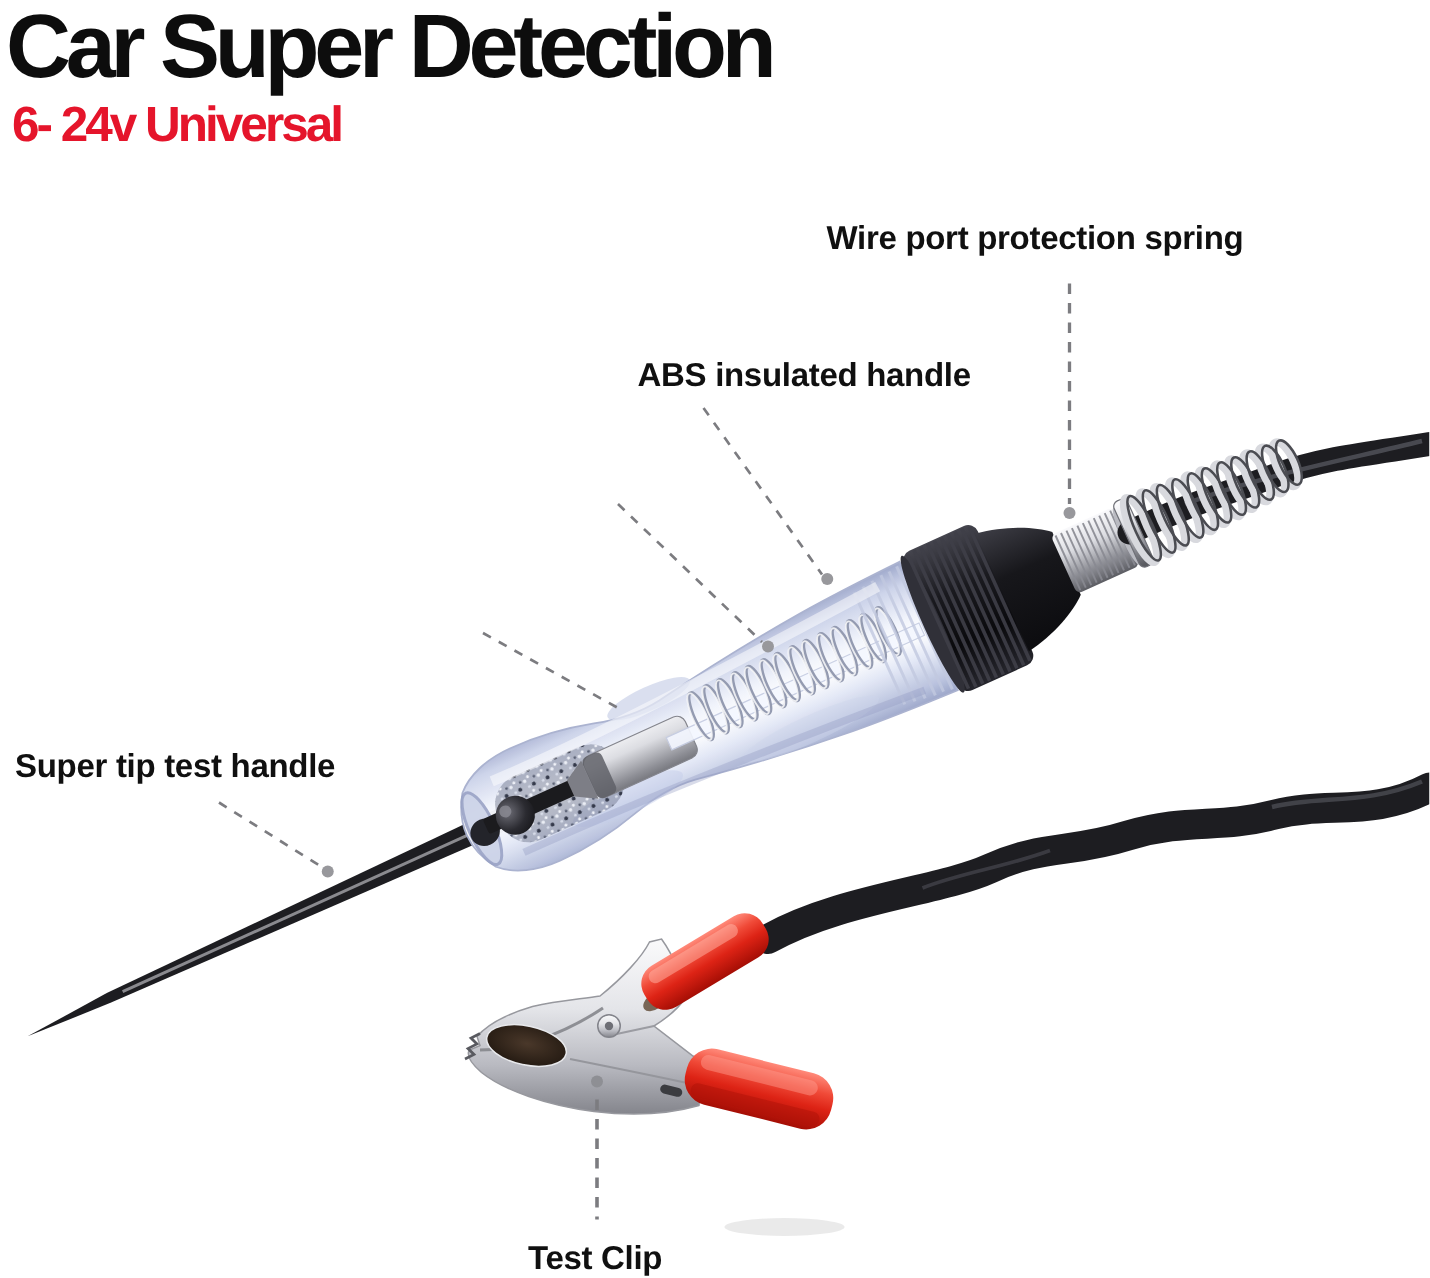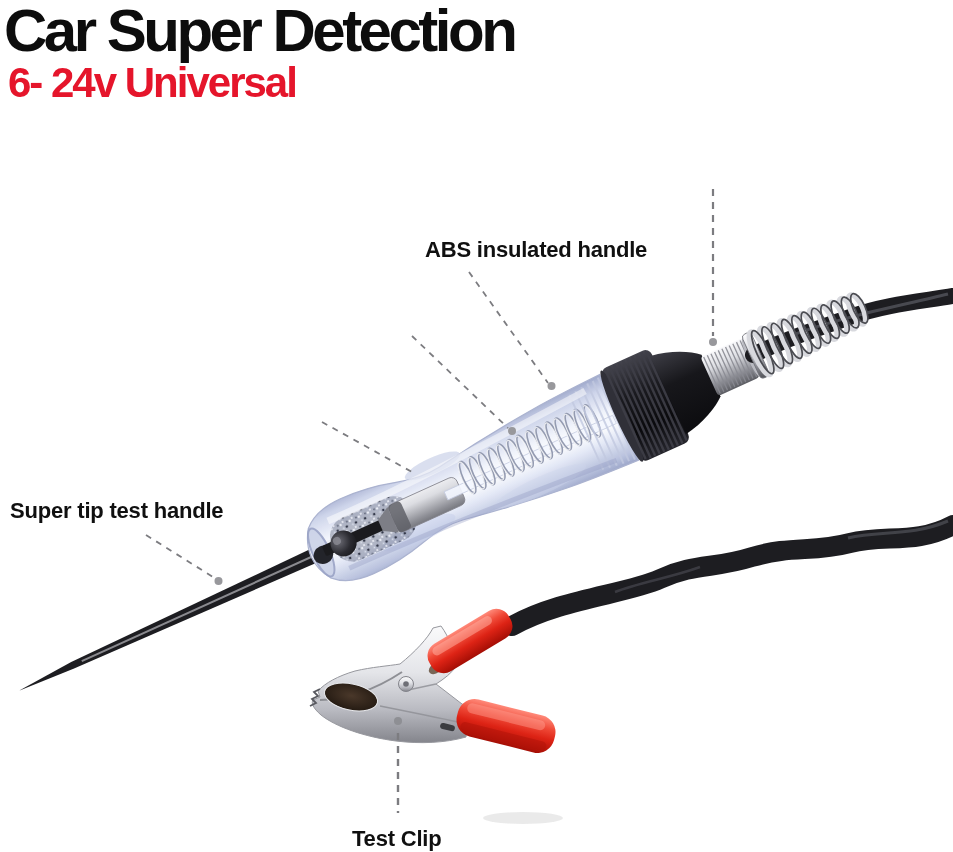--- a/index.html
+++ b/index.html
@@ -13,21 +13,21 @@
     font-family:"Liberation Sans","DejaVu Sans",sans-serif;
   }
   .art{position:absolute;left:0;top:0;}
   .page-title{
     position:absolute;left:4px;top:2px;margin:0;
     font-size:60px;line-height:58px;font-weight:700;letter-spacing:-3.5px;
     color:var(--title);white-space:nowrap;
   }
   .page-subtitle{
     position:absolute;left:8px;top:61px;margin:0;
-    font-size:42px;line-height:44px;font-weight:700;letter-spacing:-2px;
+    font-size:33px;line-height:44px;font-weight:700;letter-spacing:-2px;
     color:var(--subtitle-red);white-space:nowrap;
   }
   .lbl{
     position:absolute;margin:0;font-size:22px;line-height:25px;font-weight:700;
     letter-spacing:-0.2px;color:var(--label-text);white-space:nowrap;
   }
   .lbl-wire{left:551px;top:146px;}
   .lbl-abs{left:397px;top:237px;margin-left:28px;}
   .lbl-fixed{left:339px;top:302px;}
   .lbl-ball{left:227px;top:385px;}
@@ -297,17 +297,18 @@
       <circle cx="551.5" cy="386" r="4"></circle>
       <circle cx="512" cy="431" r="4"></circle>
       <circle cx="218.5" cy="581" r="4"></circle>
       <circle cx="398" cy="721" r="4" fill="#8e8f94"></circle>
     </g>
   </svg>
 
   <h1 class="page-title">Car Super Detection</h1>
   <h2 class="page-subtitle">6- 24v Universal</h2>
 
+  <p class="lbl lbl-wire">Wire port protection spring</p>
   <p class="lbl lbl-abs">ABS insulated handle</p>
   <p class="lbl lbl-needle">Super tip test handle</p>
   <p class="lbl lbl-clip">Test Clip</p>
 
 </div>
 
 </body></html>

